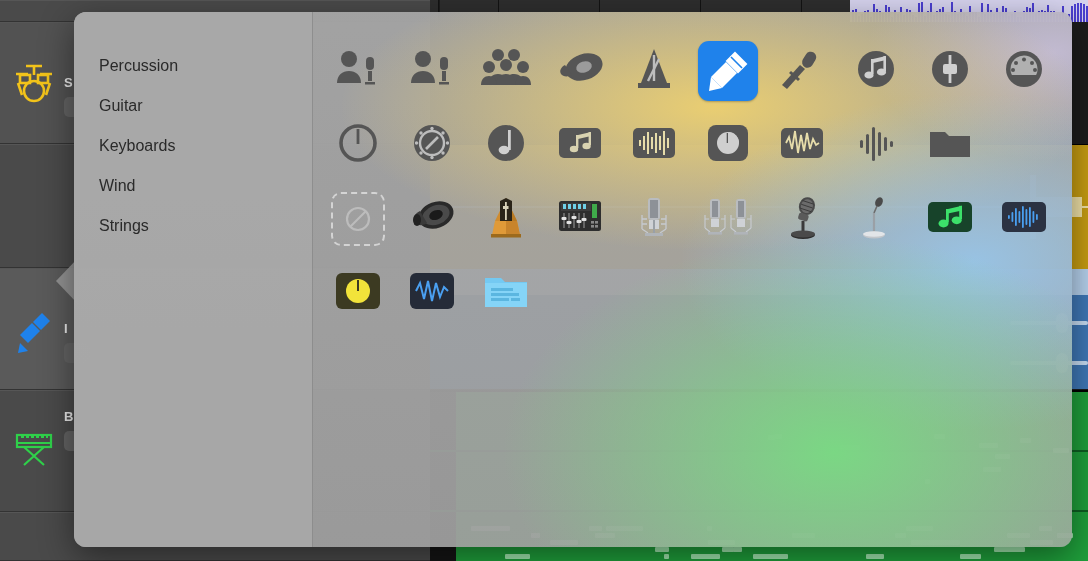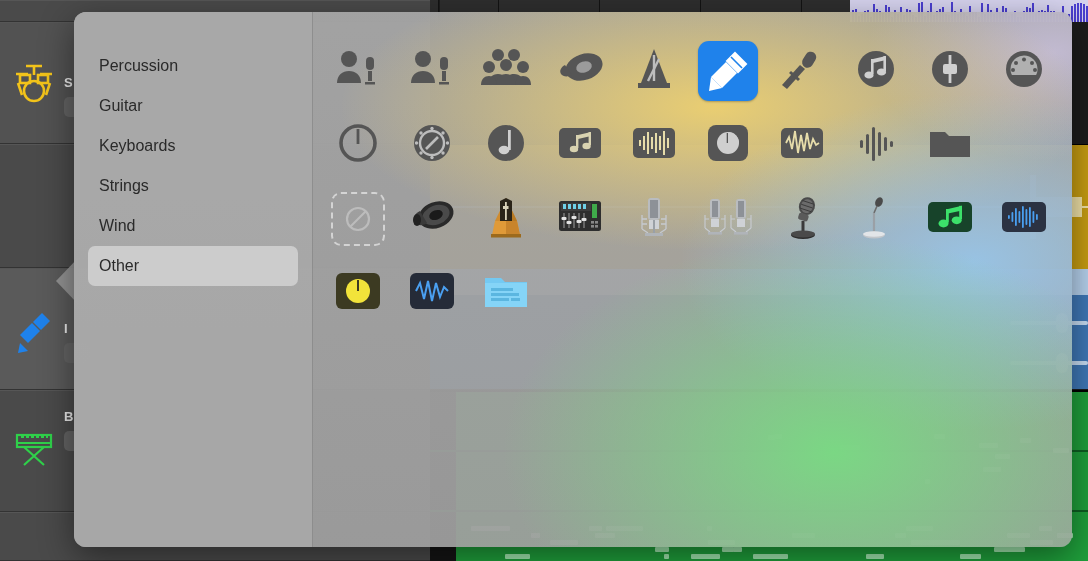--- a/index.html
+++ b/index.html
@@ -337,27 +337,24 @@
         <div class="cat">
           <span>Percussion</span>
         </div>
         <div class="cat">
           <span>Guitar</span>
         </div>
         <div class="cat">
           <span>Keyboards</span>
         </div>
         <div class="cat">
+          <span>Wind</span>
+        </div>
+        <div class="cat">
           <span>Strings</span>
-        </div>
-        <div class="cat">
-          <span>Wind</span>
-        </div>
-        <div class="cat selected">
-          <span>Other</span>
         </div>
       </div>
 
     <div class="pop-main" id="iconGrid">
         <div class="grid-row">
           <div class="cell">
             <div class="tile" title="Singer with Microphone">
               <svg class="glyph" viewBox="0 0 52 52" width="52" height="52">
                 <g fill="#555555">
                   <circle cx="17" cy="14" r="8"></circle>

